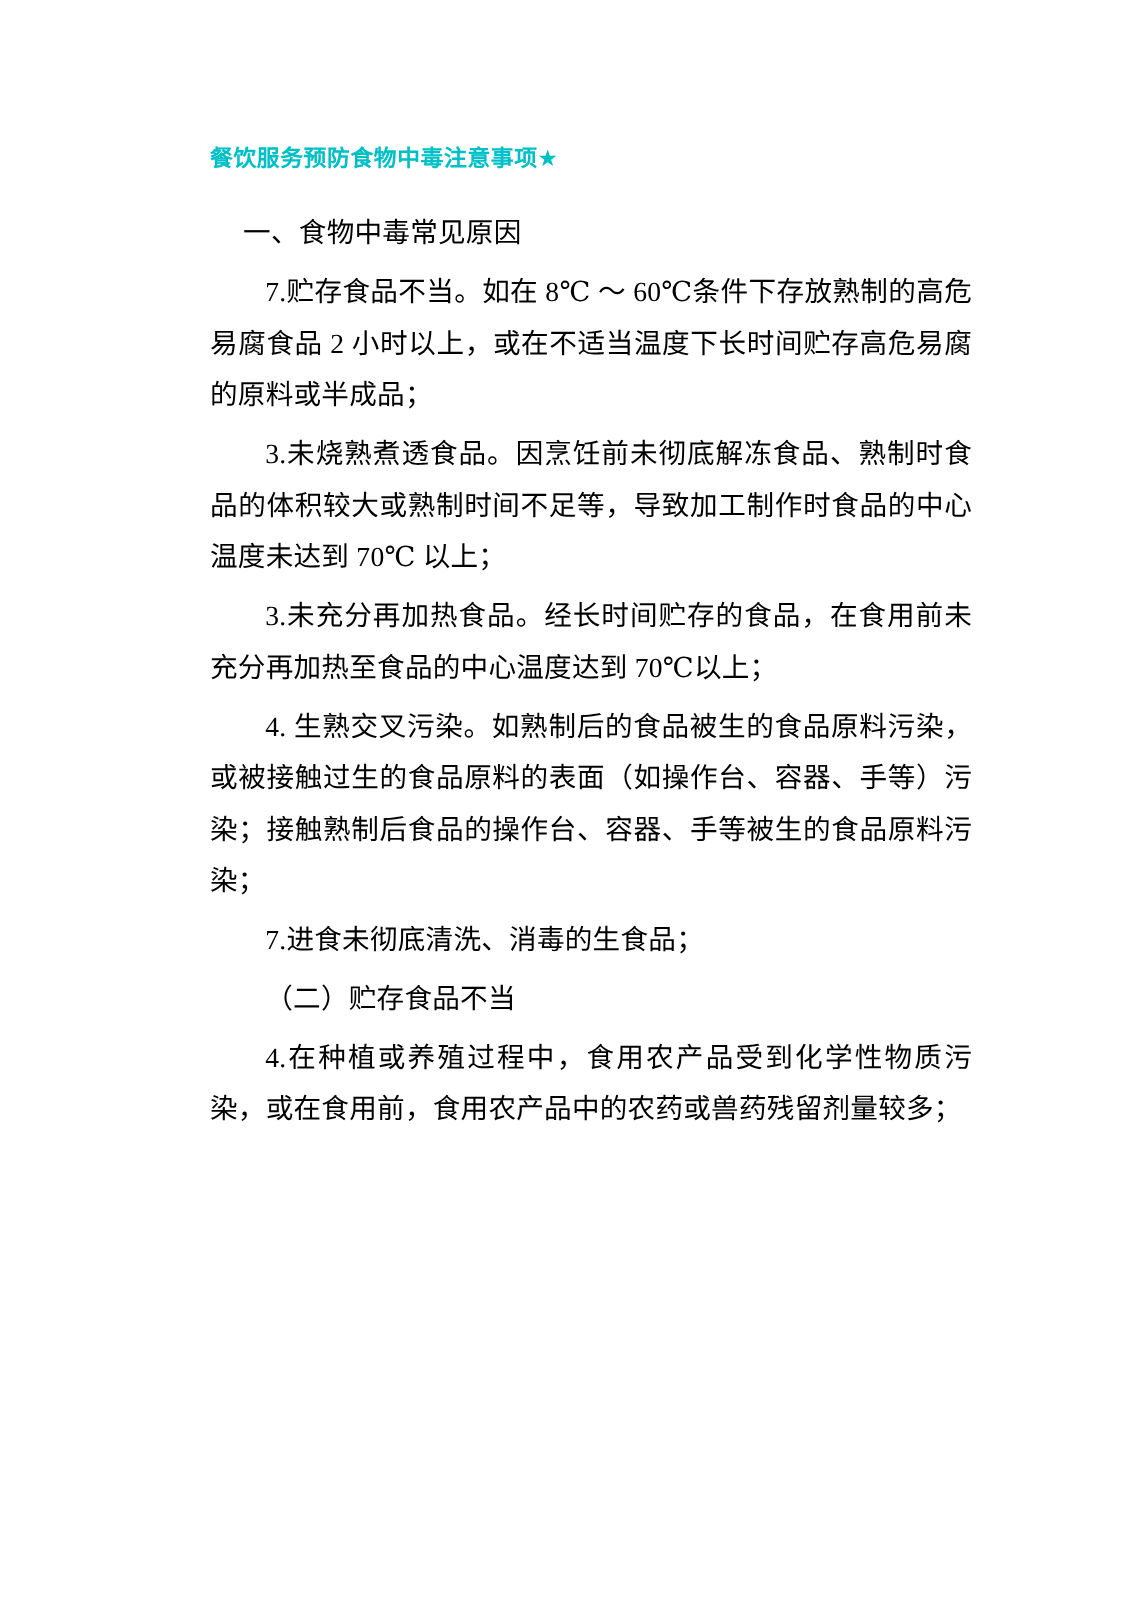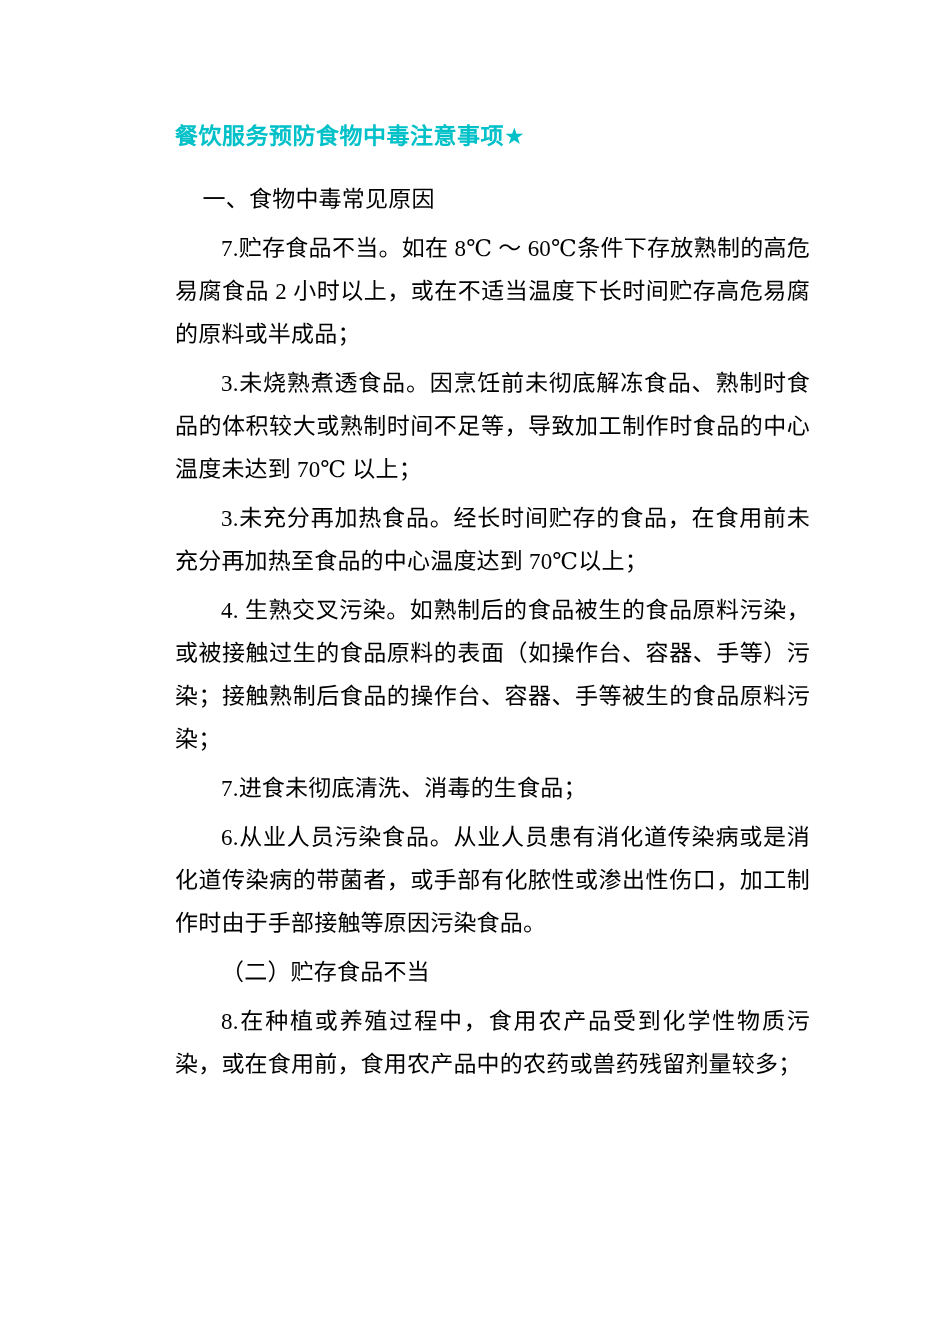--- a/index.html
+++ b/index.html
@@ -18,21 +18,21 @@
     position: relative;
     width: 950px;
     height: 1344px;
     background: #ffffff;
     box-sizing: border-box;
     padding: 120px 140px 0 175px;
   }
   .doc-title {
     font-family: "Liberation Sans", "DejaVu Sans", sans-serif;
     font-weight: bold;
-    font-size: 23px;
+    font-size: 19px;
     letter-spacing: 0.5px;
     color: #00c0c8;
     margin: 0 0 26px 0;
     line-height: 1.4;
   }
   .para {
     font-size: 23px;
     line-height: 43px;
     margin: 0 0 6px 0;
     text-align: justify;
@@ -62,19 +62,18 @@
   <p class="para indent">7.贮存食品不当。如在 8℃ ～ 60℃条件下存放熟制的高危易腐食品 2 小时以上，或在不适当温度下长时间贮存高危易腐的原料或半成品；</p>
 
   <p class="para indent">3.未烧熟煮透食品。因烹饪前未彻底解冻食品、熟制时食品的体积较大或熟制时间不足等，导致加工制作时食品的中心温度未达到 70℃    以上；</p>
 
   <p class="para indent">3.未充分再加热食品。经长时间贮存的食品，在食用前未充分再加热至食品的中心温度达到 70℃以上；</p>
 
   <p class="para indent">4. 生熟交叉污染。如熟制后的食品被生的食品原料污染，或被接触过生的食品原料的表面（如操作台、容器、手等）污染；接触熟制后食品的操作台、容器、手等被生的食品原料污染；</p>
 
   <p class="para indent">7.进食未彻底清洗、消毒的生食品；</p>
 
-  <p class="para indent">6.从业人员污染食品。从业人员患有消化道传染病或是消化道传染病的带菌者，或手部有化脓性或渗出性伤口，加工制作时由于手部接触等原因污染食品。</p>
 
   <p class="para indent">（二）贮存食品不当</p>
 
-  <p class="para indent tight">8.在种植或养殖过程中，食用农产品受到化学性物质污染，或在食用前，食用农产品中的农药或兽药残留剂量较多；</p>
+  <p class="para indent tight">4.在种植或养殖过程中，食用农产品受到化学性物质污染，或在食用前，食用农产品中的农药或兽药残留剂量较多；</p>
 
 </div>
 
 </body></html>

